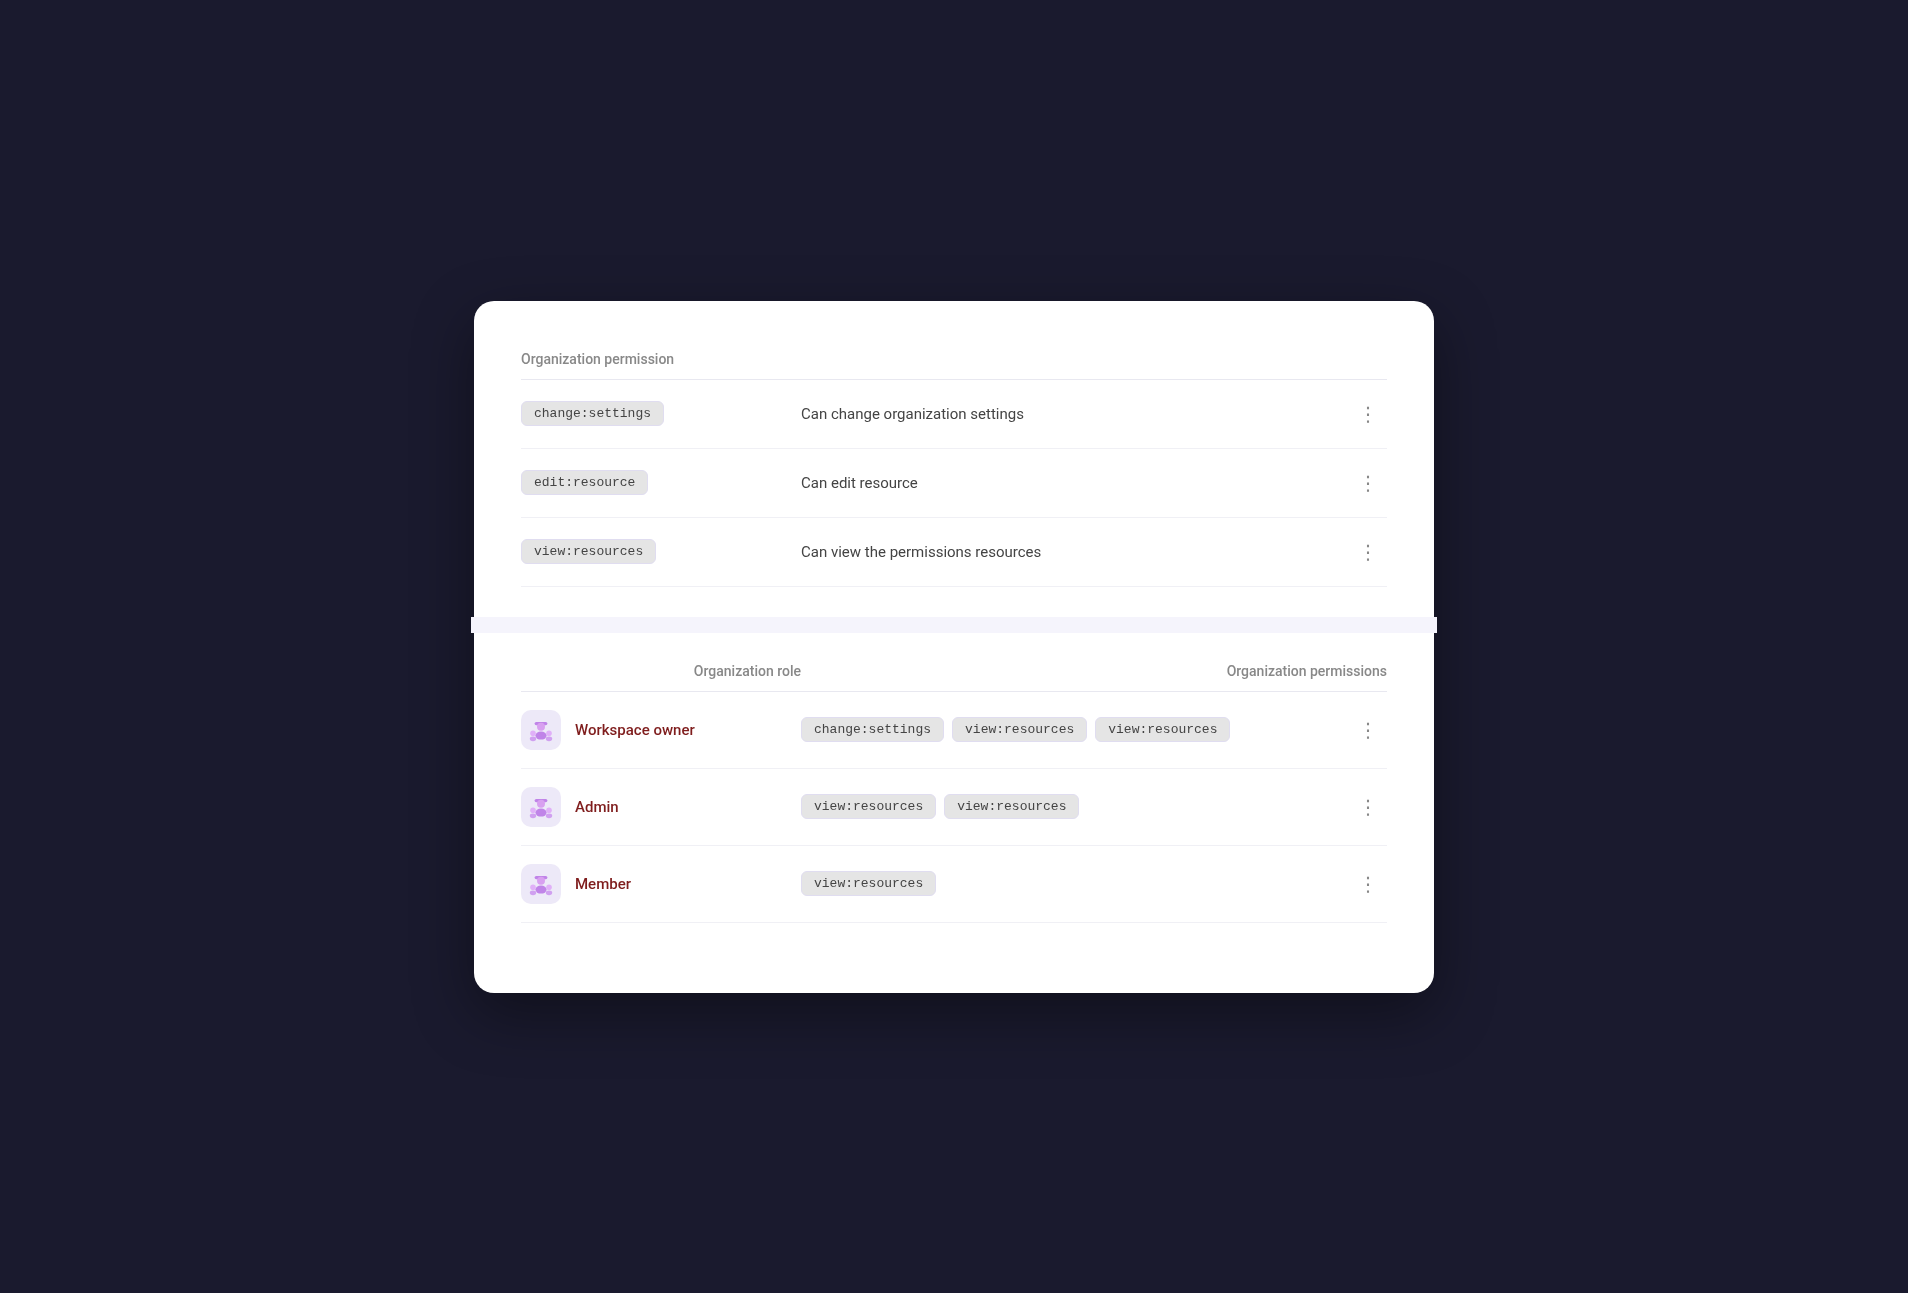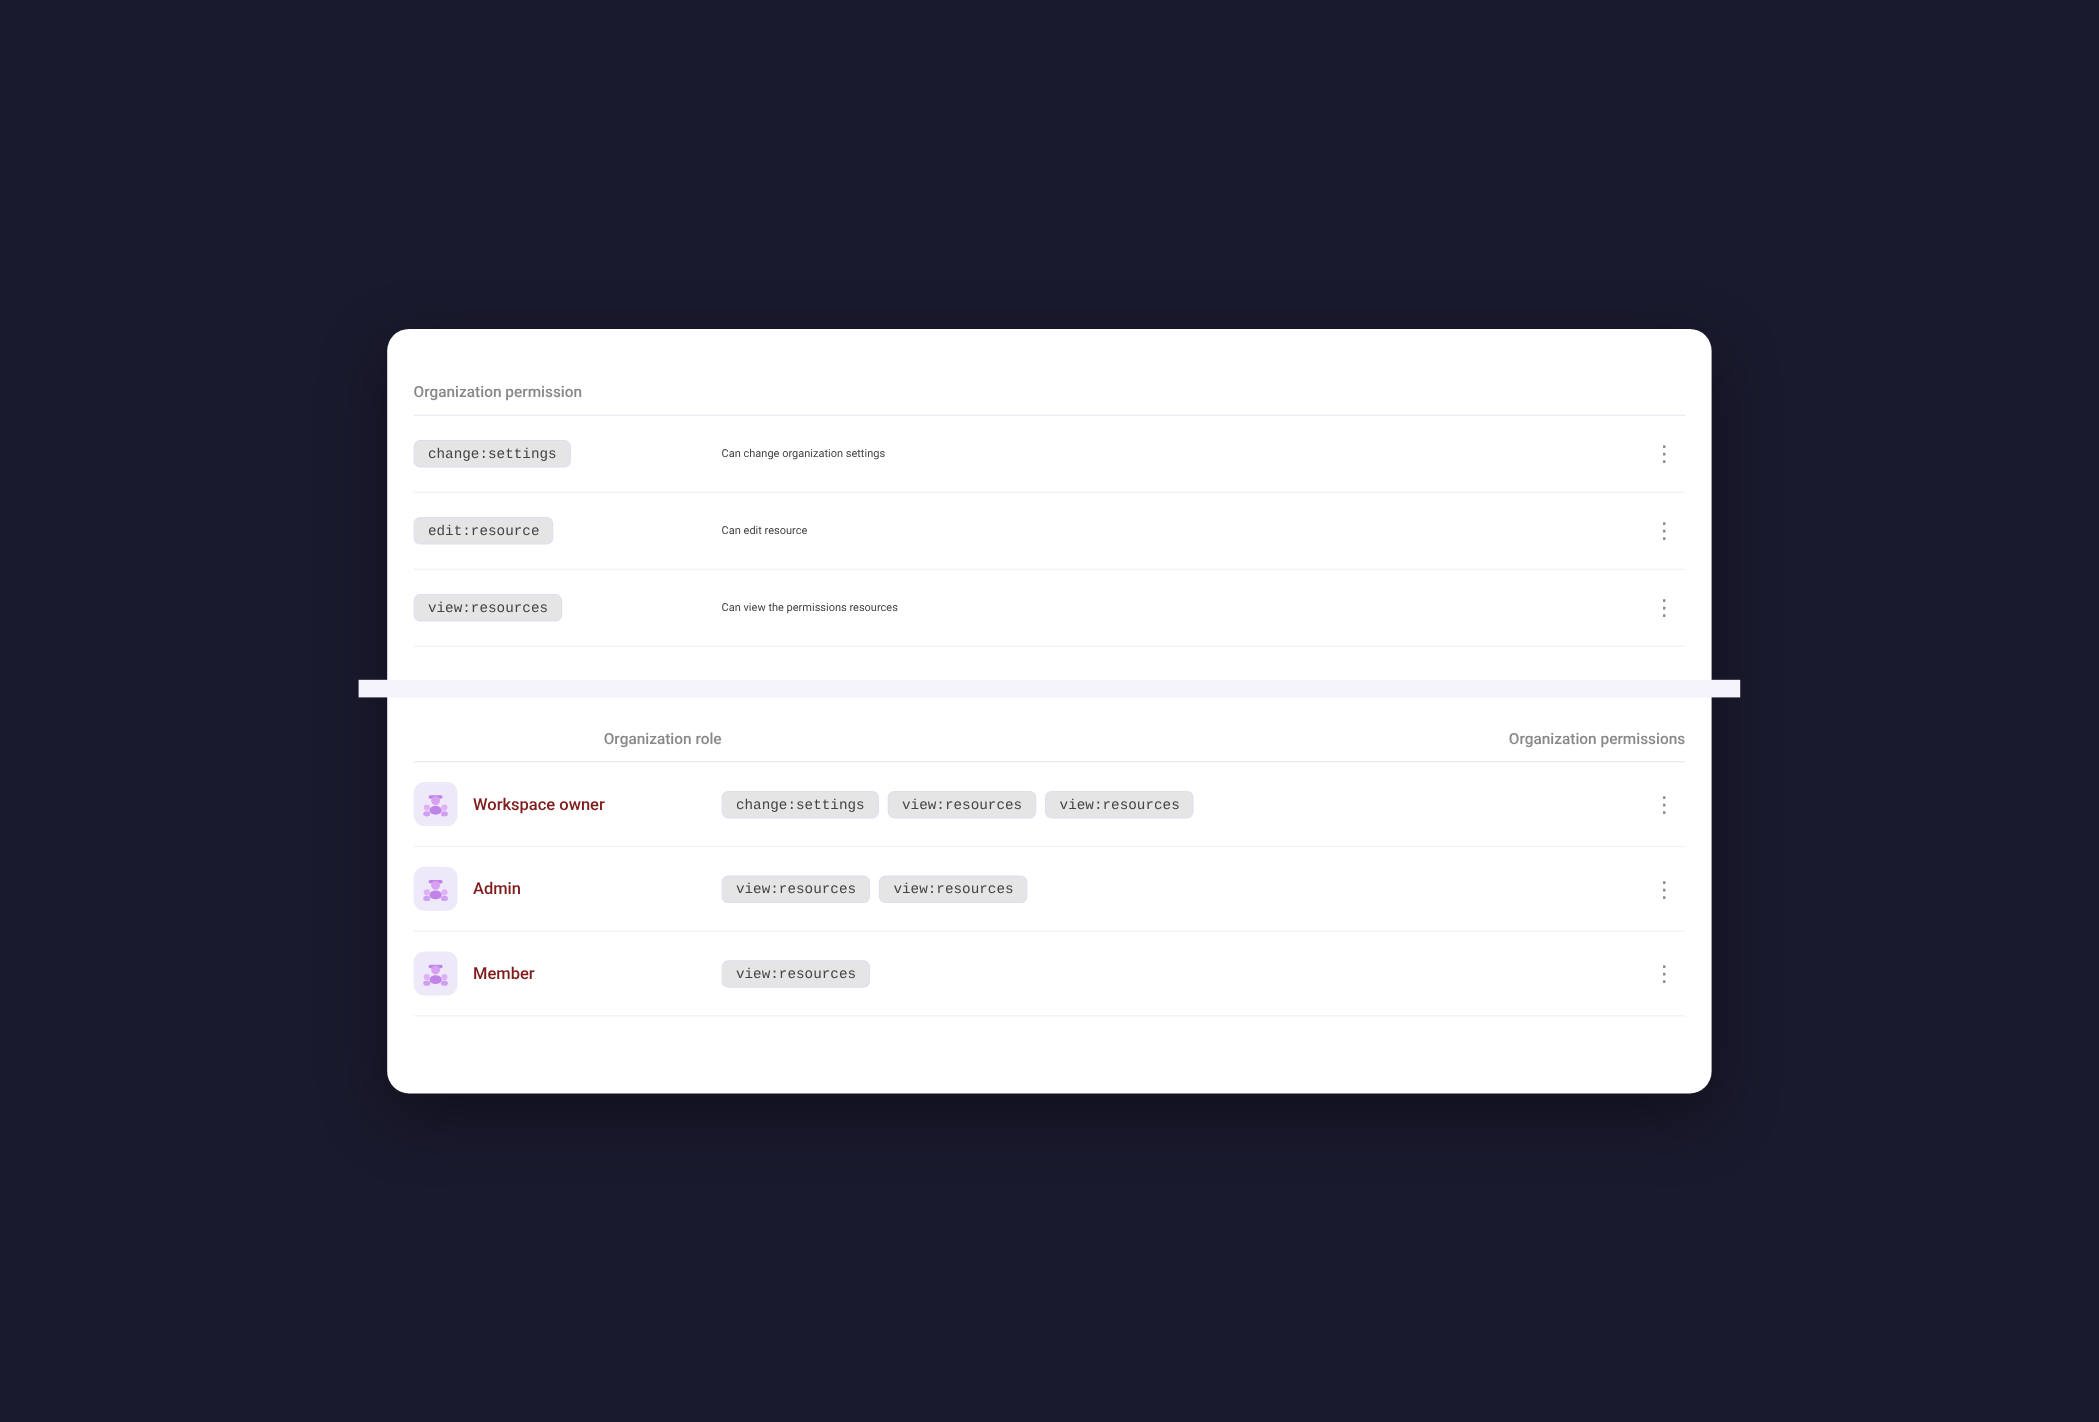--- a/index.html
+++ b/index.html
@@ -13,22 +13,22 @@
       display: flex;
       align-items: center;
       justify-content: center;
       min-height: 100vh;
       font-family: -apple-system, BlinkMacSystemFont, 'Segoe UI', Roboto, sans-serif;
     }
 
     .card {
       background: #ffffff;
       border-radius: 20px;
-      padding: 40px 24px;
-      width: 1204px;
+      padding: 40px 47px;
+      width: 960px;
       max-width: 95vw;
       box-shadow: 0 20px 60px rgba(0,0,0,0.4);
     }
 
     
     .section {
       margin-bottom: 30px;
     }
 
     .table-header {
@@ -77,21 +77,21 @@
     }
 
     .badges-group {
       display: flex;
       gap: 8px;
       flex-wrap: wrap;
       align-items: center;
     }
 
     .description-text {
-      font-size: 10px;
+      font-size: 15px;
       color: #444;
     }
 
     .more-btn {
       background: none;
       border: none;
       cursor: pointer;
       color: #888;
       font-size: 18px;
       padding: 4px 8px;

